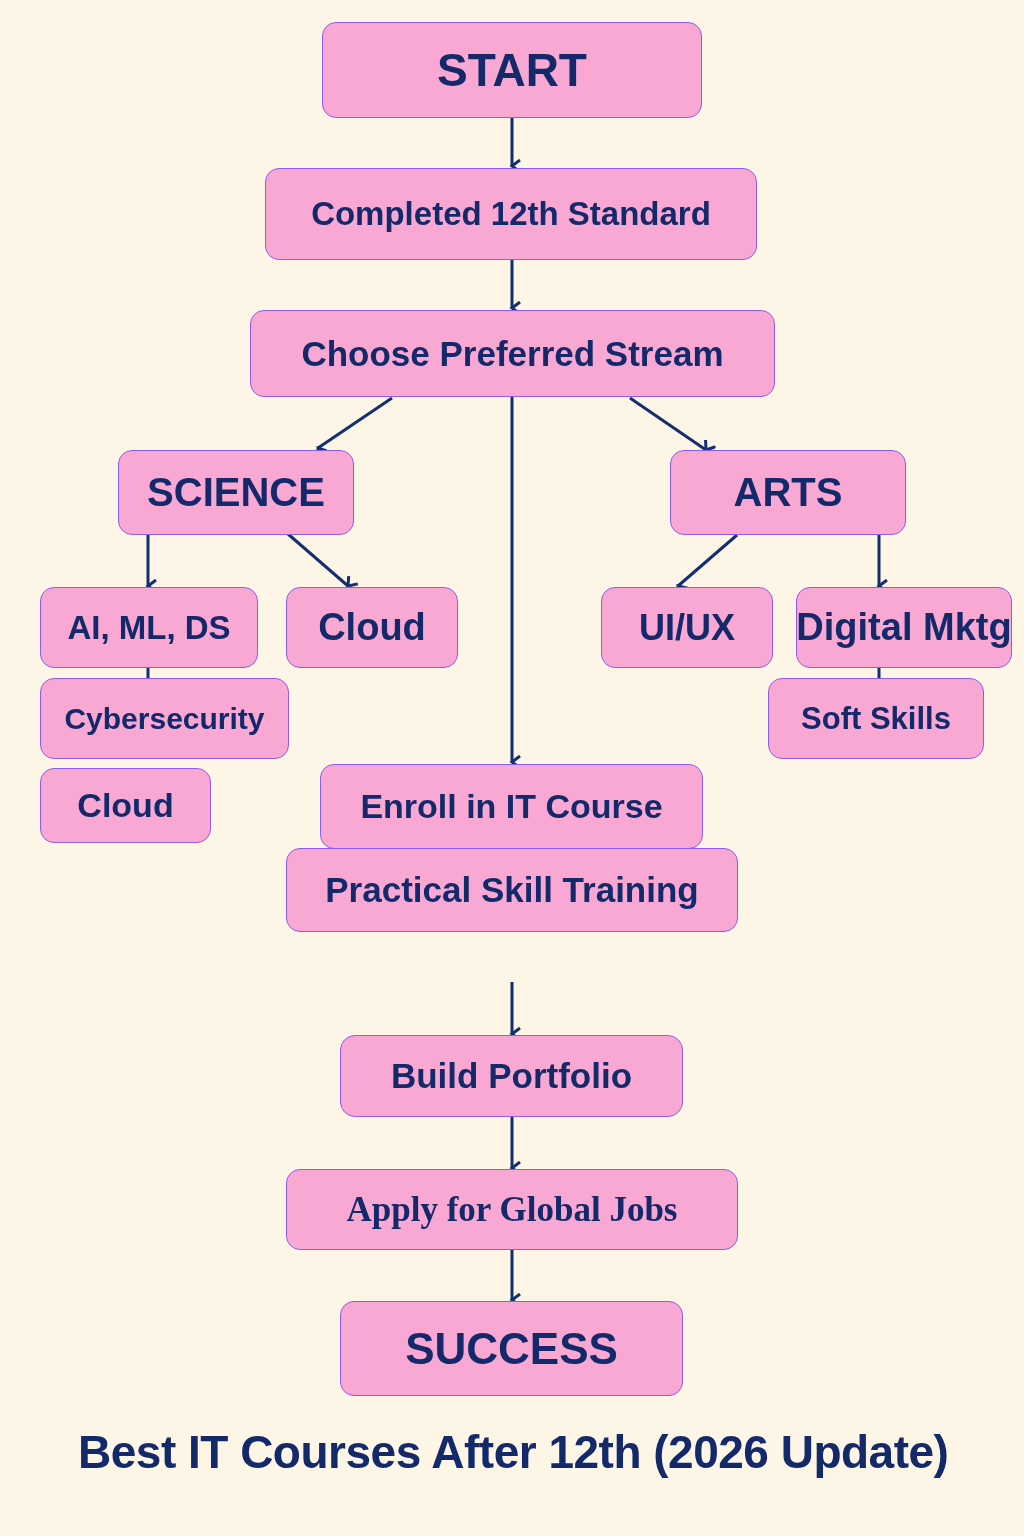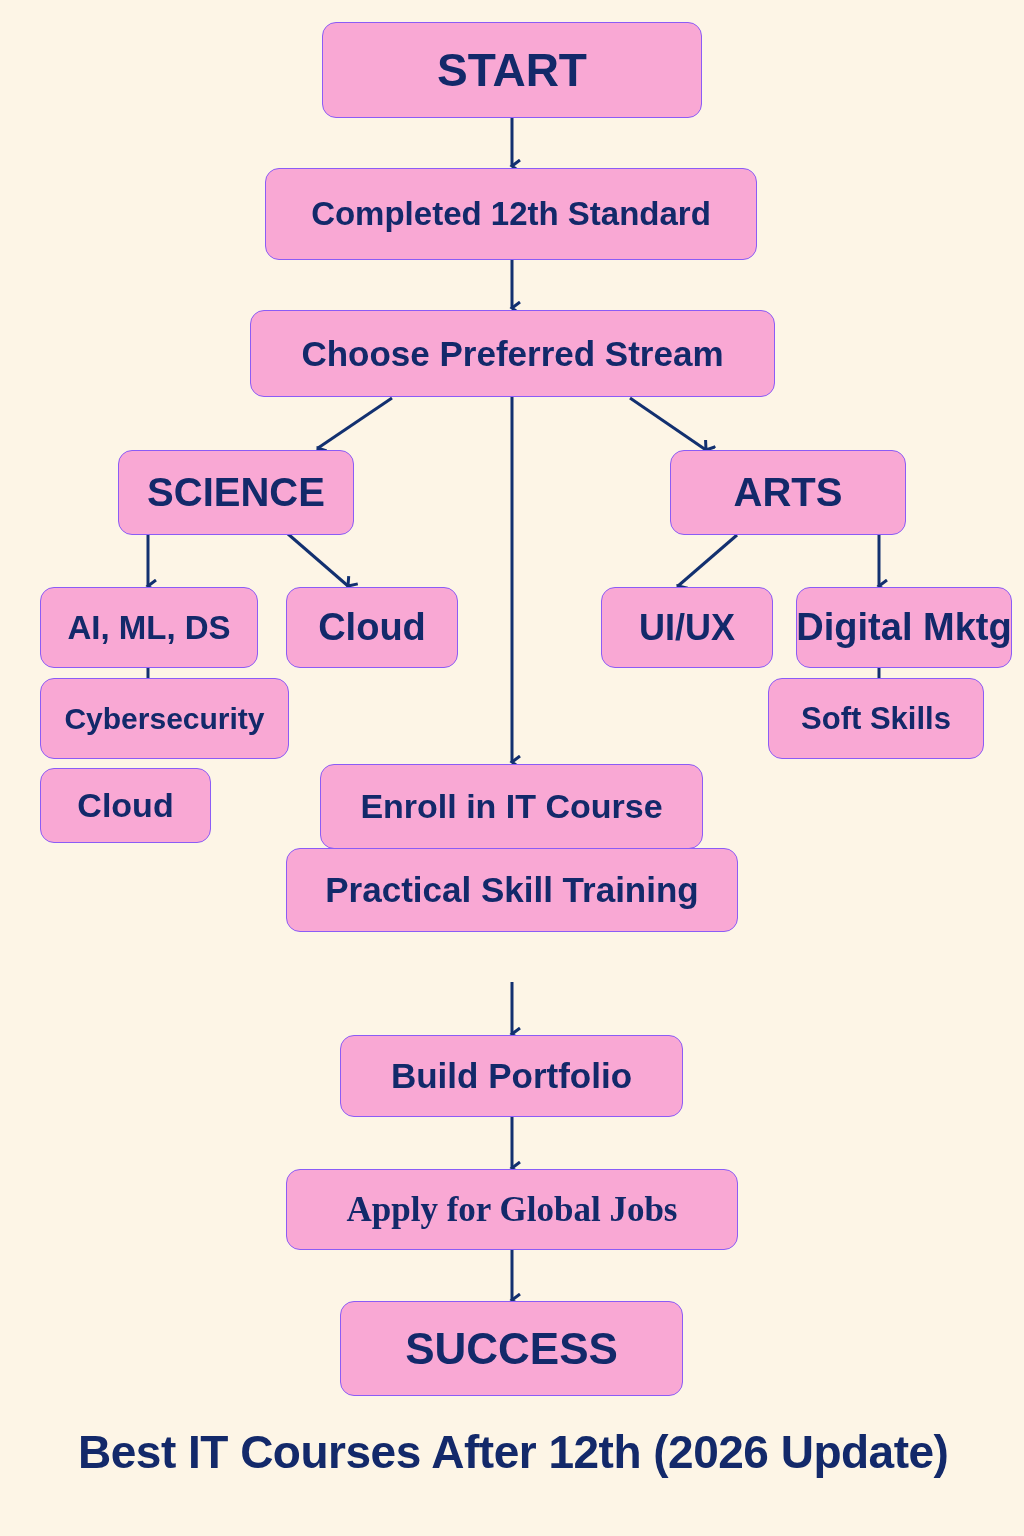--- a/index.html
+++ b/index.html
@@ -51,17 +51,17 @@
 <div class="node" style="left:286px;top:587px;width:172px;height:81px;font-size:38px;">Cloud</div>
 <div class="node" style="left:40px;top:678px;width:249px;height:81px;font-size:30px;text-align:center;">Cybersecurity</div>
 <div class="node" style="left:40px;top:768px;width:171px;height:75px;font-size:34px;">Cloud</div>
 
 <div class="node" style="left:567px;top:587px;width:172px;height:81px;font-size:36px;margin-left:34px;">UI/UX</div>
 <div class="node" style="left:768px;top:587px;width:216px;height:81px;font-size:38px;margin-left:28px;">Digital Mktg</div>
 <div class="node" style="left:768px;top:678px;width:216px;height:81px;font-size:31px;">Soft Skills</div>
 
 <div class="node" style="left:320px;top:764px;width:383px;height:85px;font-size:34px;">Enroll in IT Course</div>
 <div class="node" style="left:286px;top:848px;width:452px;height:84px;font-size:35px;">Practical Skill Training</div>
-<div class="node" style="left:340px;top:1035px;width:343px;height:82px;font-size:35px;">Build Portfolio</div>
+<div class="node" style="left:340px;top:1035px;width:343px;height:82px;font-size:35px;border-radius:15px;">Build Portfolio</div>
 <div class="node" style="left:286px;top:1169px;width:452px;height:81px;font-size:35px;font-family:Liberation Serif, serif;">Apply for Global Jobs</div>
 <div class="node" style="left:340px;top:1301px;width:343px;height:95px;font-size:44px;">SUCCESS</div>
 
 <div class="title">Best IT Courses After 12th (2026 Update)</div>
 
 </body></html>

